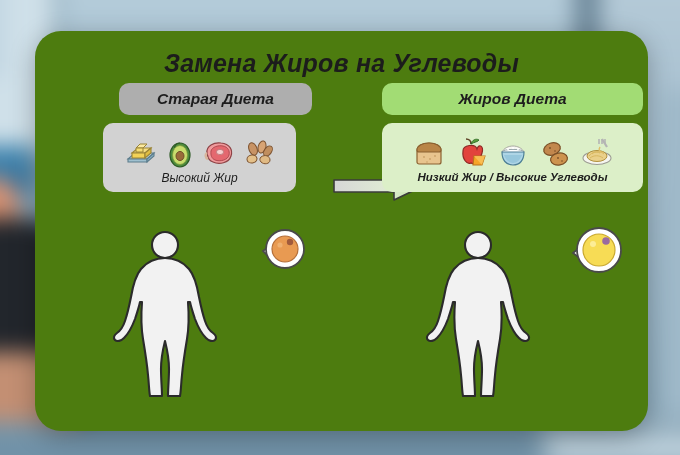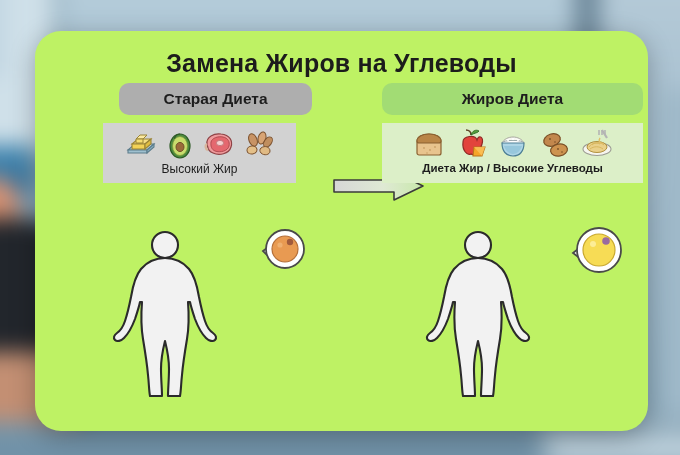--- a/index.html
+++ b/index.html
@@ -26,23 +26,24 @@
   .bg-skin{left:0px;top:218px;width:60px;height:60px;background:#d79273;border-radius:40%;}
   .bg-person{left:-20px;top:258px;width:150px;height:200px;background:#22262c;border-radius:60px 70px 0 0;}
   .bg-person2{left:-10px;top:392px;width:130px;height:70px;background:#c38f73;border-radius:40px 40px 0 0;}
   .bg-rail{right:0;bottom:30px;width:180px;height:48px;background:#9bb4c3;}
   .bg-rail2{right:8px;bottom:34px;width:160px;height:20px;background:#c6d7e1;}
   #bg .blurwrap{position:absolute;inset:-40px;filter:blur(11px);}
 
   
   #card{
     position:absolute;left:35px;top:31px;width:613px;height:400px;
-    background:#bef264;border-radius:26px;
+    background:#4d7c0f;border-radius:26px;
     box-shadow:0 6px 26px rgba(0,0,0,.28);
     overflow:hidden;
+    font-style:italic;
   }
 
   #title{
     position:absolute;left:0;top:18px;width:613px;text-align:center;
     font-size:25px;font-weight:bold;color:#1c1c1c;letter-spacing:.2px;
   }
 
   
   .col{position:absolute;top:52px;width:265px;height:340px;}
   .col-left{left:32px;}
@@ -51,21 +52,21 @@
   .diet-header{
     position:absolute;left:52px;top:0;width:193px;height:32px;
     border-radius:10px;display:flex;align-items:center;justify-content:center;
     font-size:15.5px;font-weight:bold;color:#1d1d1d;
   }
   .col-left .diet-header{background:#aeaeae;}
   .col-right .diet-header{left:2px;width:261px;background:#a2dc74;}
 
   .food-panel{
     position:absolute;left:36px;top:40px;width:193px;height:57px;
-    border-radius:0;padding-top:3px;
+    border-radius:10px;padding-top:12px;
   }
   .col-left .food-panel{background:#d2d2d2;}
   .col-right .food-panel{left:2px;width:261px;background:#dcefc8;}
 
   .food-row{display:flex;align-items:flex-end;justify-content:center;gap:5px;height:33px;}
   .col-right .food-row{gap:8px;}
   .food-caption{
     text-align:center;font-size:12px;color:#1d1d1d;margin-top:3px;font-weight:500;
   }
   .col-right .food-caption{font-size:11.5px;font-weight:bold;}
@@ -245,21 +246,21 @@
           <svg viewBox="0 0 34 31" width="34" height="31">
             <path d="M22 2 L27 10" stroke="#b4b4b4" stroke-width="2.2" fill="none"></path>
             <path d="M19 2 L19 7 M22 2 L22 7 M25 2 L25 7" stroke="#b4b4b4" stroke-width="1.6"></path>
             <ellipse cx="17" cy="21" rx="14" ry="6.5" fill="#f5f5ef" stroke="#9b9b92" stroke-width="1.1"></ellipse>
             <ellipse cx="17" cy="19" rx="10" ry="5.5" fill="#ead08a" stroke="#b0913f" stroke-width="1"></ellipse>
             <path d="M9 19 C12 15 16 14 20 16 M10 21 C14 18 19 18 23 21 M12 17 C15 14 21 14 24 17" fill="none" stroke="#d8b75f" stroke-width="1"></path>
             <path d="M20 10 C18 13 20 16 23 15" fill="none" stroke="#e0bd67" stroke-width="1.4"></path>
           </svg>
         </div>
       </div>
-      <div class="food-caption">Диета Жир / Высокие Углеводы</div>
+      <div class="food-caption">Низкий Жир / Высокие Углеводы</div>
     </div>
 
     <div class="figure">
       <svg width="265" height="175" viewBox="0 0 265 175">
         <g stroke="#2b2b2b" stroke-width="2.1" fill="#f2f2f2" stroke-linejoin="round">
           <circle cx="98" cy="22" r="13"></circle>
           <path d="M98 35 C88 35 80 39 74 46 C69 52 66 62 64 74 C62 84 60 92 58 98 C56 104 53 108 50 110
                    C47 112 46 115 48 117 C50 119 54 118 57 115 C61 111 65 104 68 96 C70 90 72 84 73 79
                    L75 79 C74 92 74 104 76 116 C78 128 80 140 81 152 C82 161 82 168 83 173
                    L95 173 C95 166 94 156 94 146 C94 136 96 126 98 118

